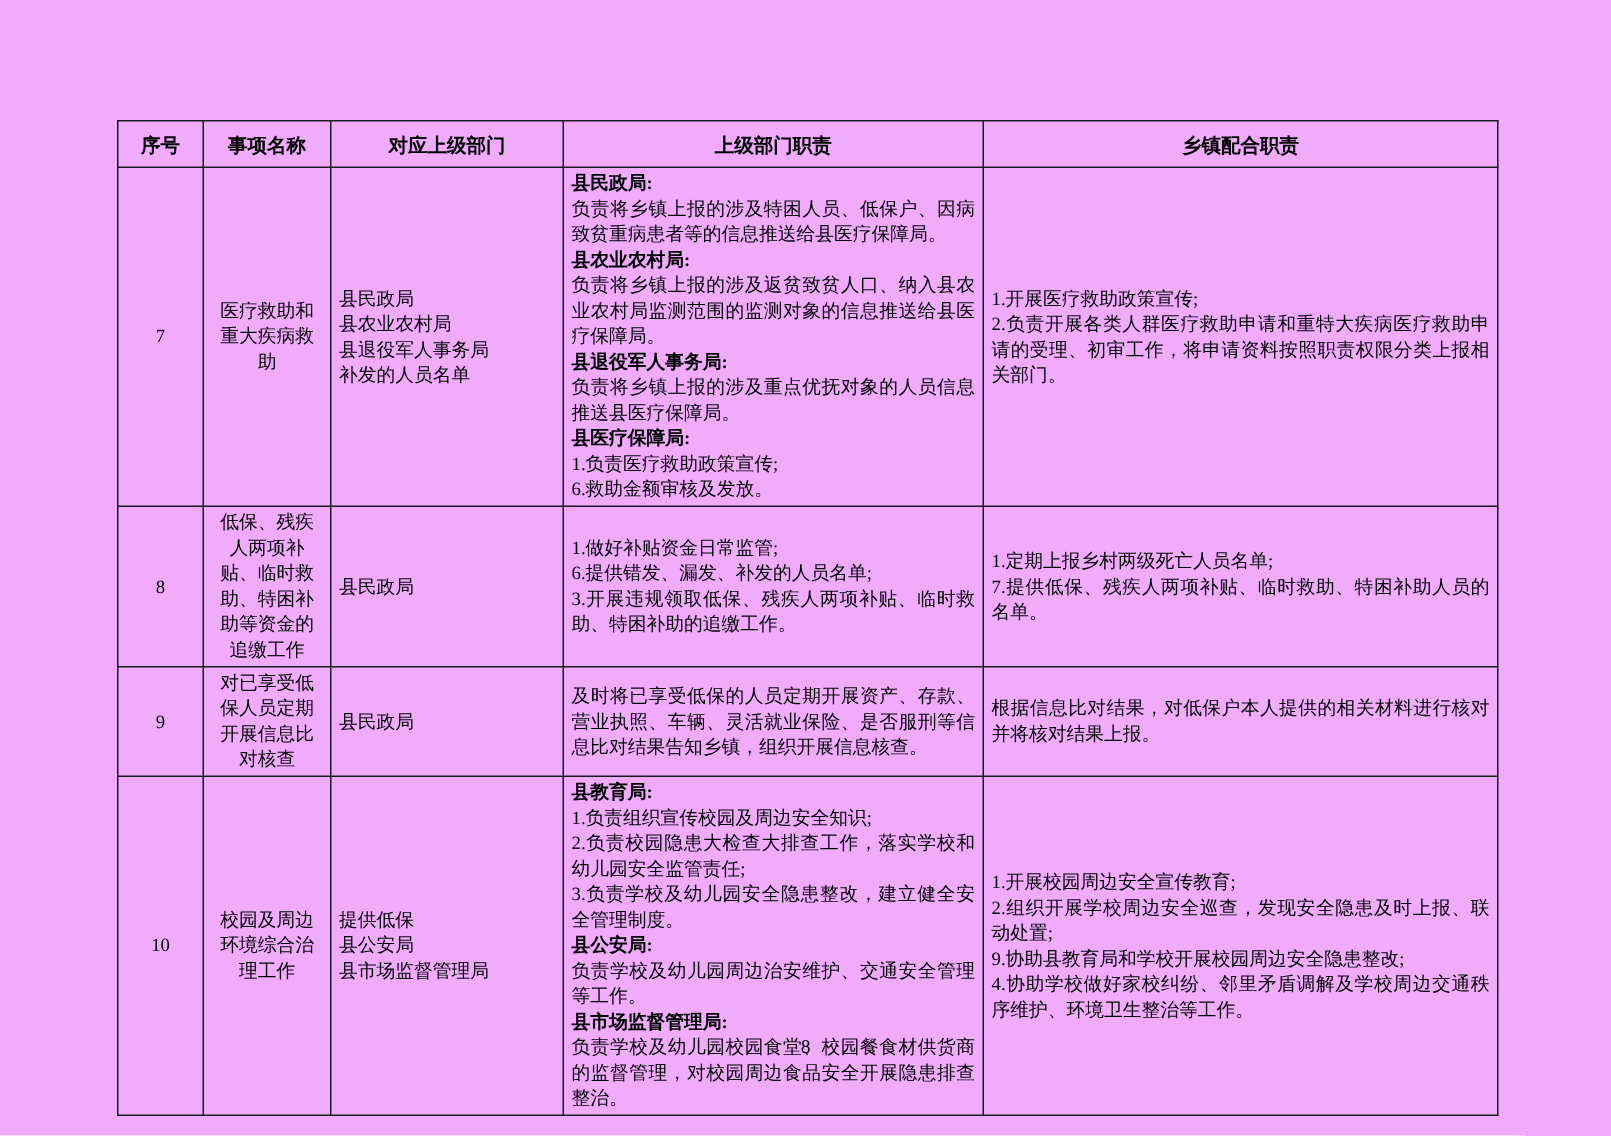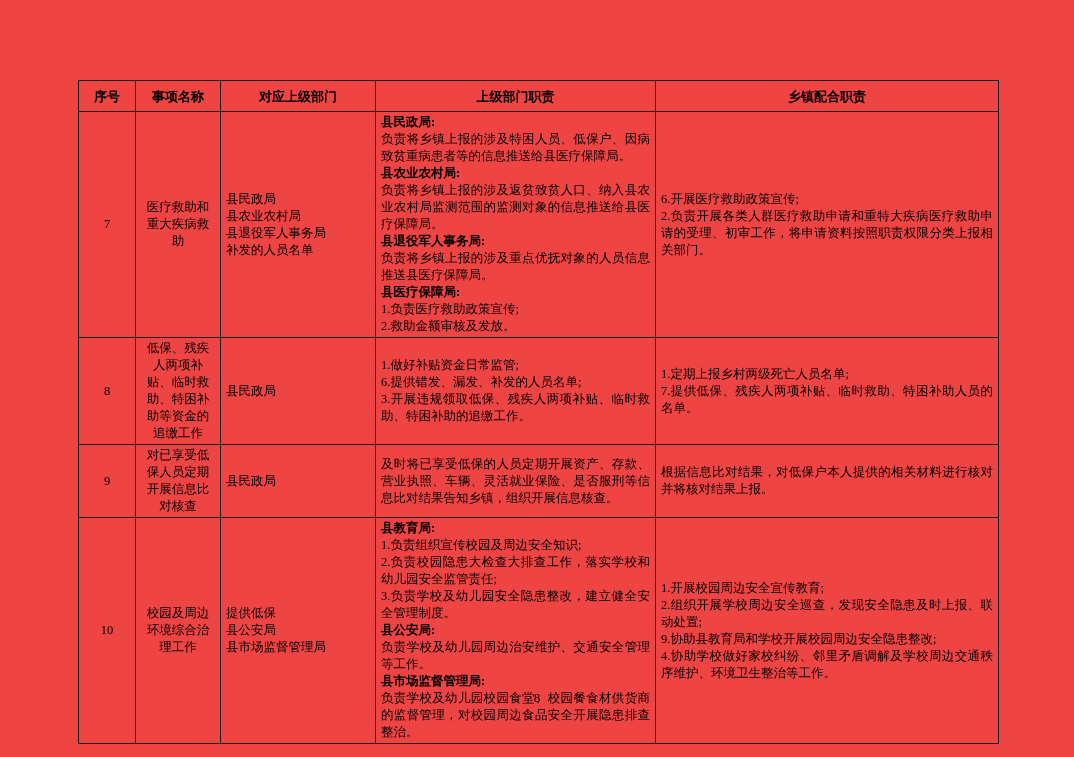--- a/index.html
+++ b/index.html
@@ -6,21 +6,21 @@
     margin: 0;
     padding: 0;
     background: #ffffff;
     font-family: "Liberation Serif", "DejaVu Serif", serif;
     color: #000000;
   }
   .sheet {
     position: relative;
     width: 1074px;
     height: 757px;
-    background: #ef4444;
+    background: #f0abfc;
     overflow: hidden;
   }
   table.doc-table {
     position: absolute;
     left: 78px;
     top: 80px;
     width: 920px;
     border-collapse: collapse;
     table-layout: fixed;
   }
@@ -103,24 +103,24 @@
           </td>
           <td class="c-sup">
             <div class="blk bold">县民政局:</div>
             <div class="blk">负责将乡镇上报的涉及特困人员、低保户、因病致贫重病患者等的信息推送给县医疗保障局。</div>
             <div class="blk bold">县农业农村局:</div>
             <div class="blk">负责将乡镇上报的涉及返贫致贫人口、纳入县农业农村局监测范围的监测对象的信息推送给县医疗保障局。</div>
             <div class="blk bold">县退役军人事务局:</div>
             <div class="blk">负责将乡镇上报的涉及重点优抚对象的人员信息推送县医疗保障局。</div>
             <div class="blk bold">县医疗保障局:</div>
             <div class="blk">1.负责医疗救助政策宣传;</div>
-            <div class="blk">2.救助金额审核及发放。</div>
+            <div class="blk">6.救助金额审核及发放。</div>
           </td>
           <td class="c-town">
-            <div class="blk">6.开展医疗救助政策宣传;</div>
+            <div class="blk">1.开展医疗救助政策宣传;</div>
             <div class="blk">2.负责开展各类人群医疗救助申请和重特大疾病医疗救助申请的受理、初审工作，将申请资料按照职责权限分类上报相关部门。</div>
           </td>
         </tr>
         <tr>
           <td class="c-seq">8</td>
           <td class="c-item">低保、残疾人两项补贴、临时救助、特困补助等资金的追缴工作</td>
           <td class="c-dept">
             <div class="blk">县民政局</div>
           </td>
           <td class="c-sup">

